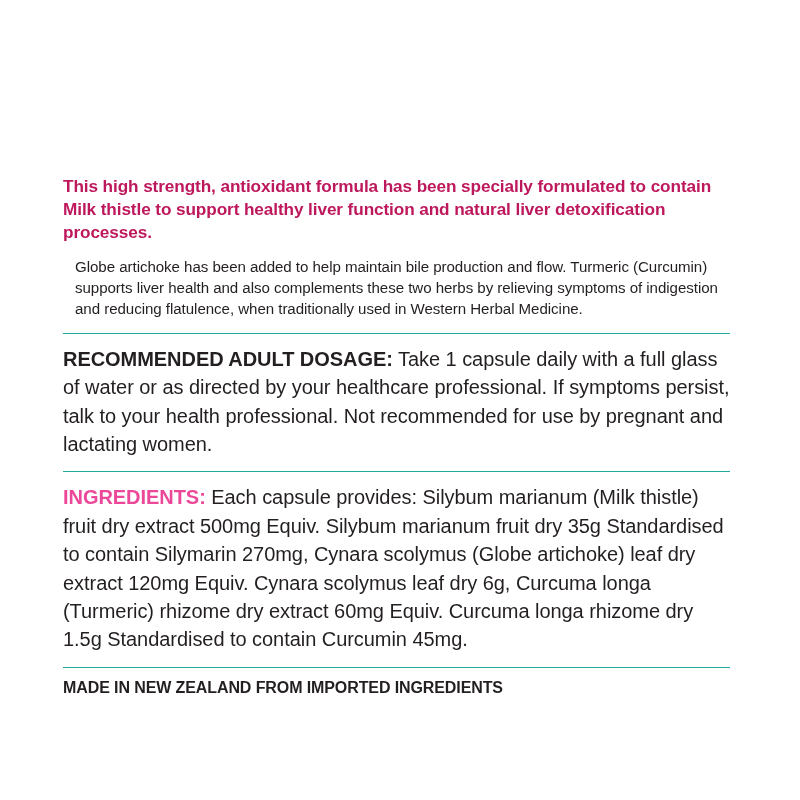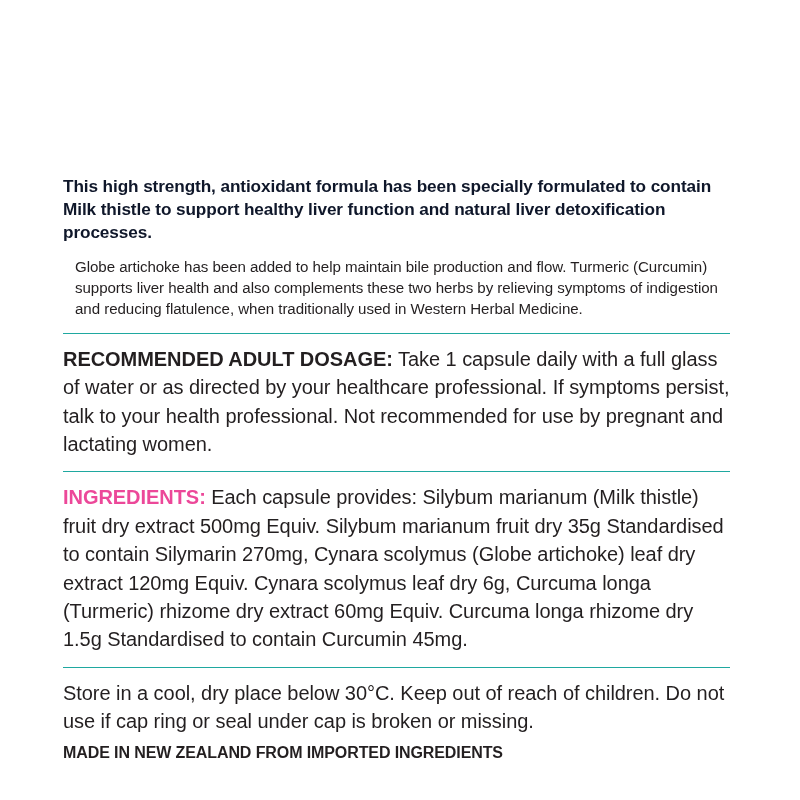--- a/index.html
+++ b/index.html
@@ -19,21 +19,21 @@
     left: 63px;
     top: 175px;
     width: 667px;
   }
   .intro-lead {
     font-size: 17.2px;
     line-height: 1.33;
     font-weight: bold;
     letter-spacing: -0.1px;
     margin: 0 0 6px 0;
-    color: #0f172a;
+    color: #be185d;
   }
   .intro-body {
     font-size: 15.1px;
     line-height: 1.42;
     letter-spacing: -0.05px;
     margin: 12px;
     color: #231f20;
   }
   .rule {
     border: 0;
@@ -91,17 +91,16 @@
 
   <hr class="rule teal">
 
   <p class="section">
     <span class="ingredients-head">INGREDIENTS:</span><span> Each capsule provides: Silybum marianum (Milk thistle) fruit dry extract 500mg Equiv. Silybum marianum fruit dry 35g Standardised to contain Silymarin 270mg, Cynara scolymus (Globe artichoke) leaf dry extract 120mg Equiv. Cynara scolymus leaf dry 6g, Curcuma longa (Turmeric) rhizome dry extract 60mg Equiv. Curcuma longa rhizome dry 1.5g Standardised to contain Curcumin 45mg.</span>
   </p>
 
   <hr class="rule teal">
 
 
-  <p class="section block-gap">Store in a cool, dry place below 30°C. Keep out of reach of children. Do not use if cap ring or seal under cap is broken or missing.</p>
 
   <p class="made-in">MADE IN NEW ZEALAND FROM IMPORTED INGREDIENTS</p>
 
 </div>
 
 </body></html>

